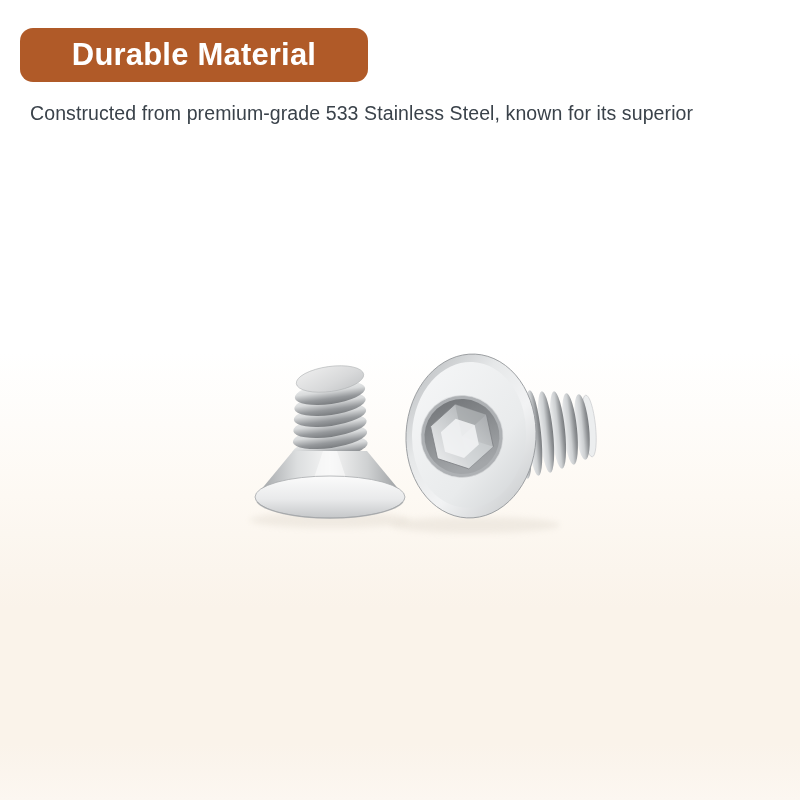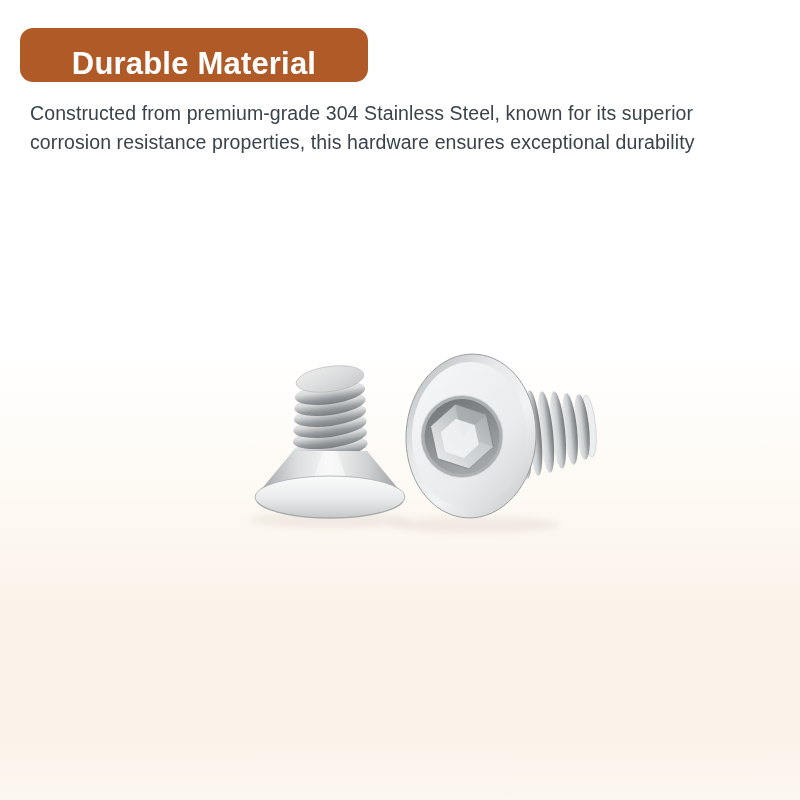--- a/index.html
+++ b/index.html
@@ -4,43 +4,42 @@
 <style>
   html,body{margin:0;padding:0;}
   body{
     width:800px;height:800px;overflow:hidden;position:relative;
     font-family:"Liberation Sans",sans-serif;
     background:linear-gradient(180deg,#ffffff 0%,#ffffff 44%,#fdf9f3 62%,#faf3ea 76%,#faf3ea 93%,#fcf7f1 100%);
   }
   .banner{
     position:absolute;left:20px;top:28px;width:348px;height:54px;
     background:#b05a28;border-radius:13px;
-    display:flex;align-items:flex-end;justify-content:center;
+    display:flex;align-items:center;justify-content:center;
   }
   .banner-title{
     color:#ffffff;font-size:31px;font-weight:bold;letter-spacing:.2px;
   }
   .desc{
     position:absolute;left:30px;top:99px;width:745px;
     color:#3a424a;font-size:19.5px;line-height:29px;letter-spacing:.1px;
   }
   .product{
     position:absolute;left:220px;top:330px;width:400px;height:230px;
   }
 </style>
 </head>
 <body>
 
 <div class="banner">
   <span class="banner-title">Durable Material</span>
 </div>
 
 <div class="desc">
-  <div>Constructed from premium-grade 304 Stainless Steel, known for its superior</div>
-  <div>corrosion resistance properties, this hardware ensures exceptional durability</div>
+  <div>Constructed from premium-grade 533 Stainless Steel, known for its superior</div>
 </div>
 
 <svg class="product" viewBox="0 0 400 230" aria-label="product photo">
   <defs>
     <linearGradient id="gradCap" x1="0" y1="0" x2="1" y2="1">
       <stop offset="0" stop-color="#efefef"></stop>
         <stop offset="0.6" stop-color="#d8d9da"></stop>
         <stop offset="1" stop-color="#c2c4c6"></stop>
     </linearGradient>
     <linearGradient id="gradThread" x1="0" y1="0" x2="0" y2="1">

